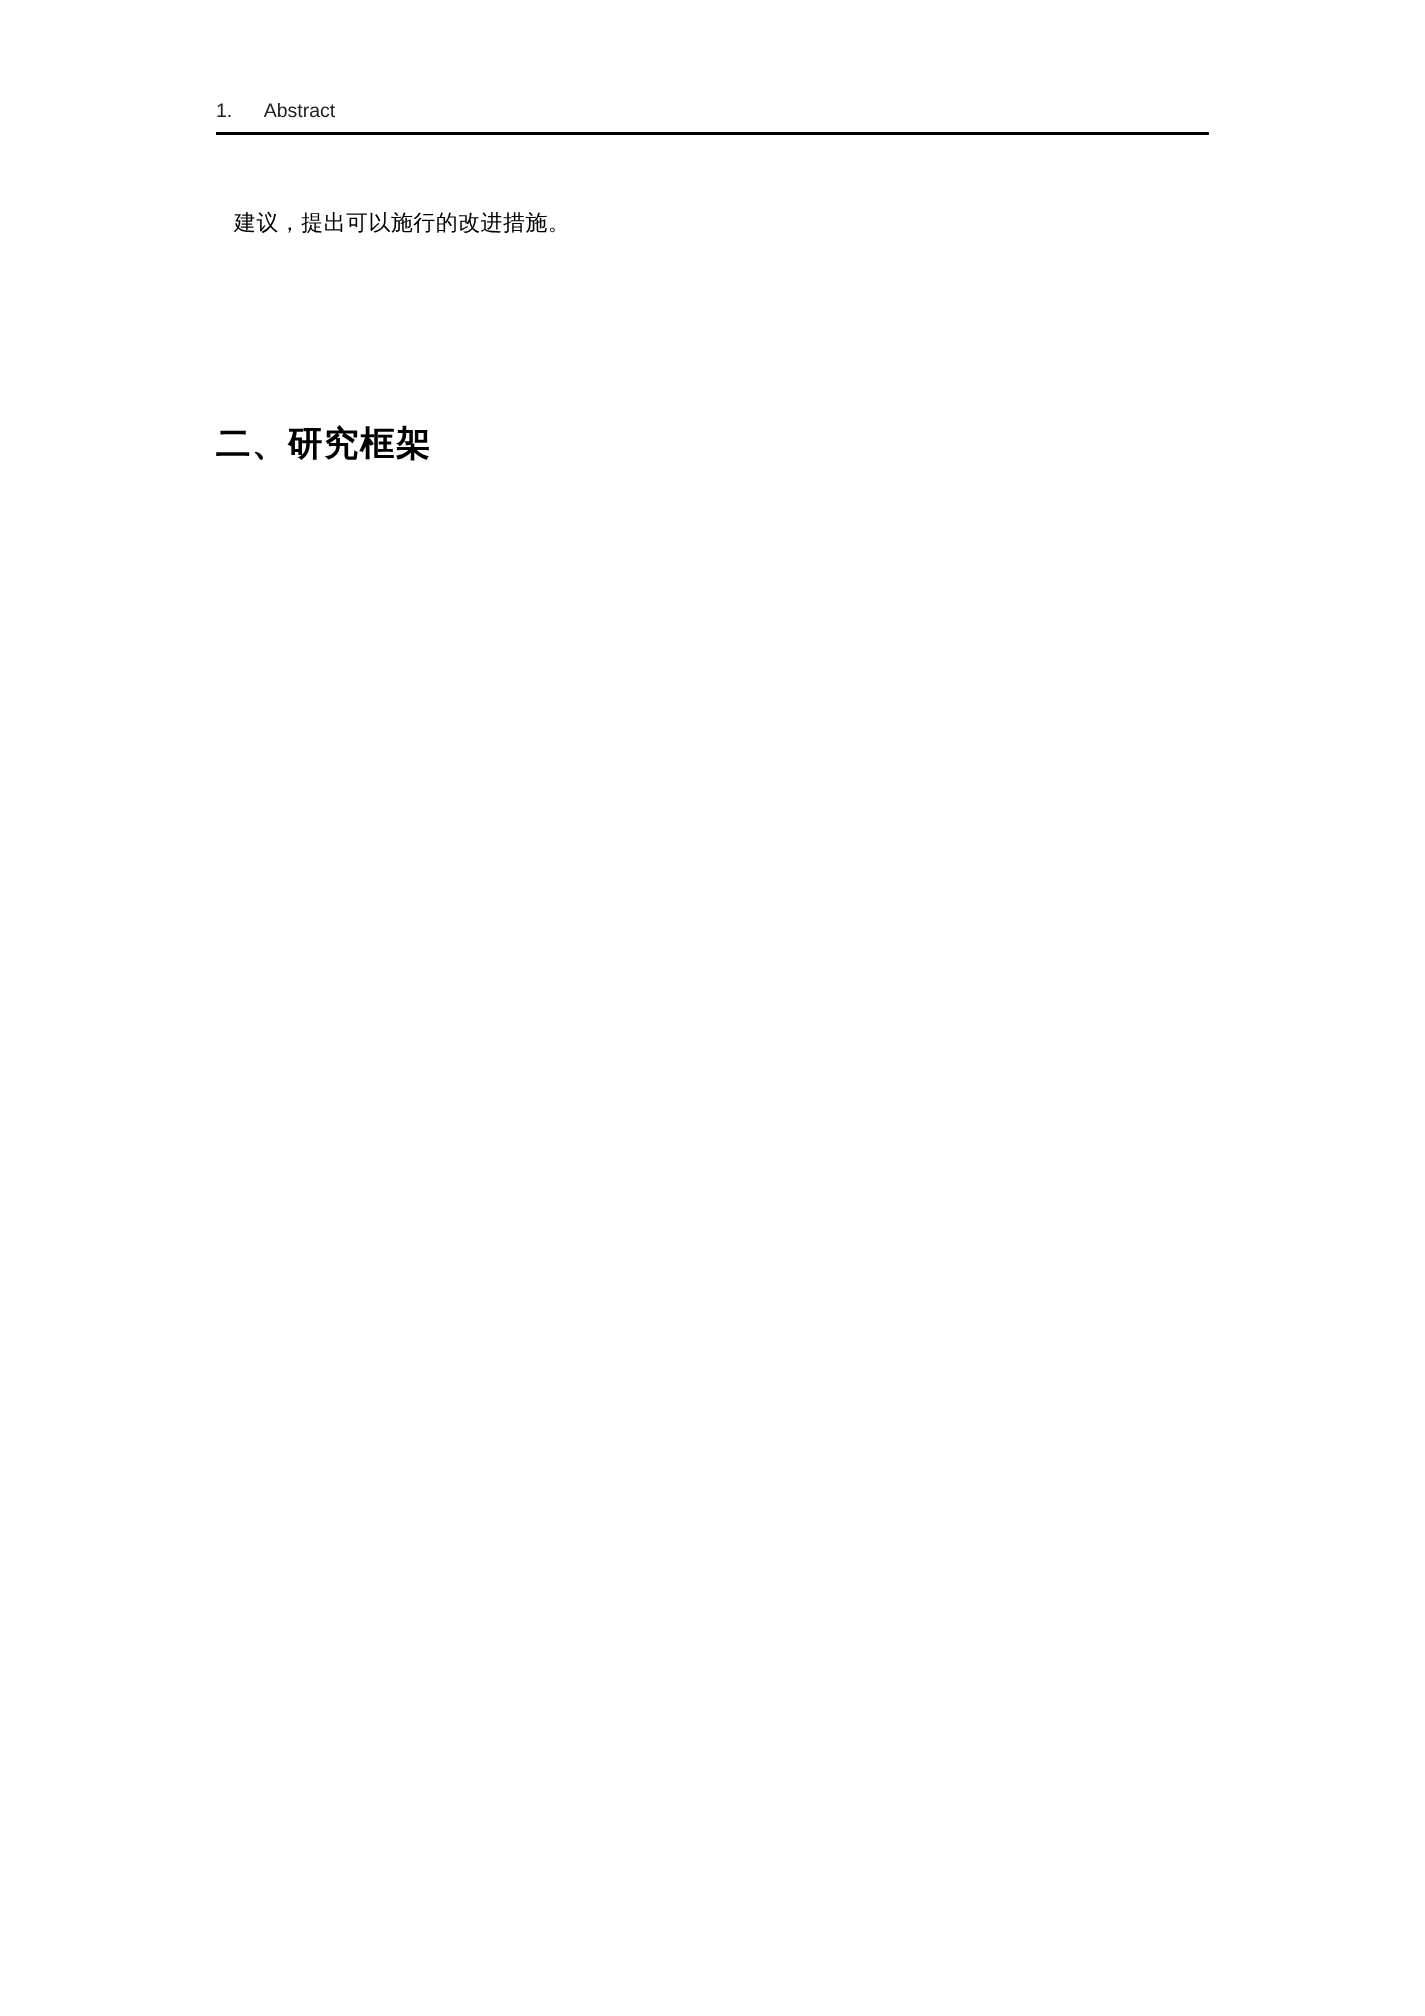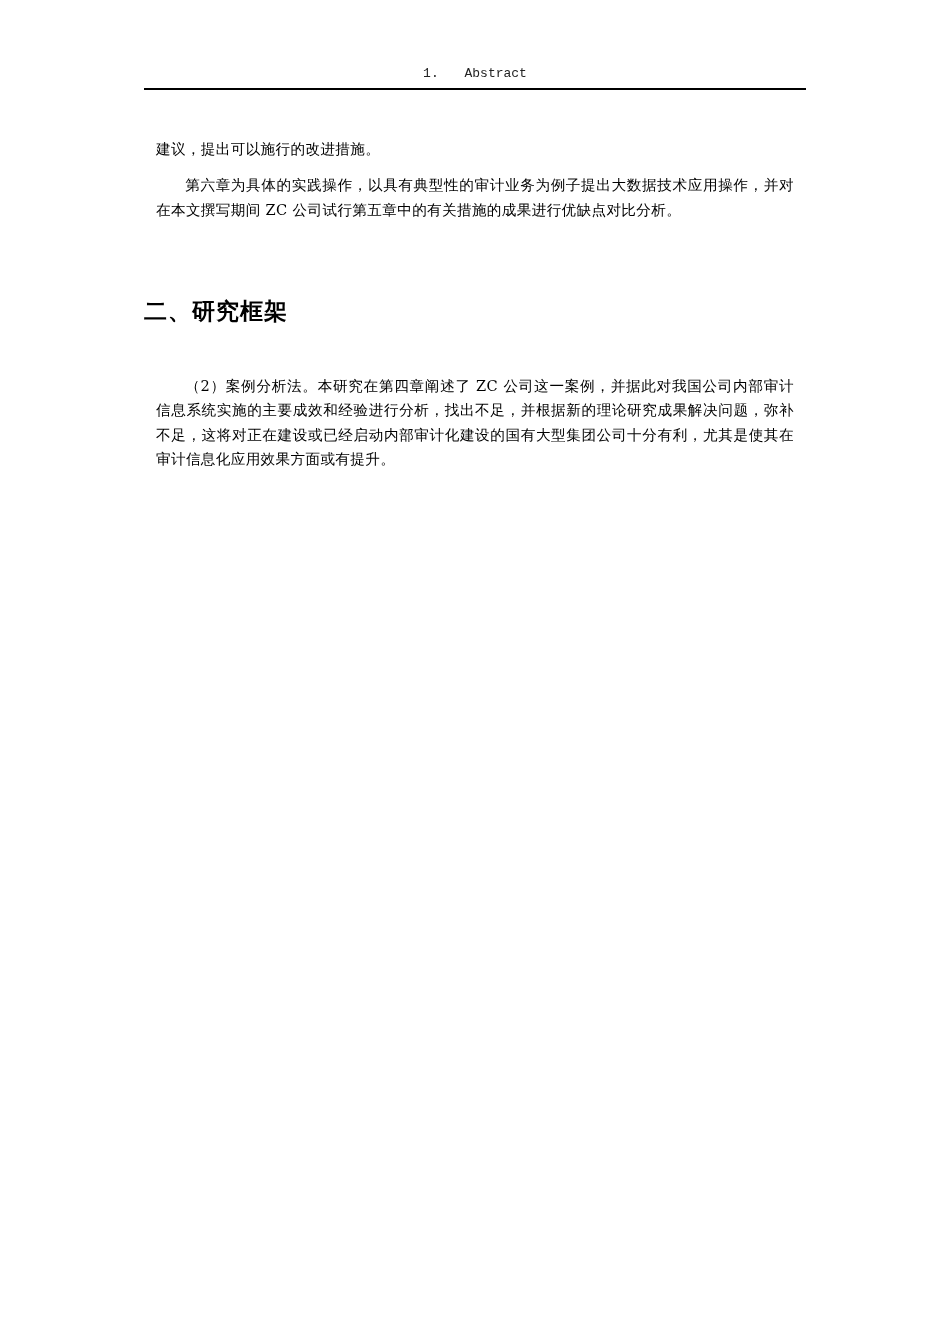--- a/index.html
+++ b/index.html
@@ -1,40 +1,38 @@
 <!DOCTYPE html>
 <html><head>
 <meta charset="utf-8">
 <style>
   html, body { margin: 0; padding: 0; background: #ffffff; }
   body { width: 950px; height: 1344px; position: relative; overflow: hidden;
          font-family: "DejaVu Serif", "Liberation Serif", serif; color: #000; }
-  .header { position: absolute; left: 144px; top: 66px; width: 662px; text-align: center;
-            font-family: Liberation Mono, monospace; font-size: 13px; color: #222; }
+  .header { position: absolute; left: 144px; top: 66px; width: 662px; text-align: left;
+            font-family: Liberation Sans, sans-serif; font-size: 13px; color: #222; }
   .header .num { margin-right: 18px; }
   .header-rule { position: absolute; left: 144px; top: 88px; width: 662px; height: 0;
                  border-top: 2px solid #000; }
   .body-text { position: absolute; left: 144px; width: 662px; font-size: 14.6px;
                line-height: 24.3px; letter-spacing: 0.35px; }
   .body-text p { margin: 12px; text-align: justify; }
   .indent { text-indent: 2em; }
-  .heading { position: absolute; left: 144px; top: 296px; font-size: 23px; font-weight: bold;
+  .heading { position: absolute; left: 144px; top: 280px; font-size: 23px; font-weight: bold;
              font-family: "DejaVu Sans", sans-serif; letter-spacing: 1px; }
 </style>
 </head>
 <body>
 
 <div class="header">
   <span class="num">1.</span>
   <span>Abstract</span>
 </div>
 <div class="header-rule"></div>
 
 <div class="body-text" style="top:125px;">
   <p>建议，提出可以施行的改进措施。</p>
-  <p class="indent">第六章为具体的实践操作，以具有典型性的审计业务为例子提出大数据技术应用操作，并对在本文撰写期间 ZC 公司试行第五章中的有关措施的成果进行优缺点对比分析。</p>
 </div>
 
 <div class="heading">二、研究框架</div>
 
 <div class="body-text" style="top:362px;">
-  <p class="indent">（2）案例分析法。本研究在第四章阐述了 ZC 公司这一案例，并据此对我国公司内部审计信息系统实施的主要成效和经验进行分析，找出不足，并根据新的理论研究成果解决问题，弥补不足，这将对正在建设或已经启动内部审计化建设的国有大型集团公司十分有利，尤其是使其在审计信息化应用效果方面或有提升。</p>
 </div>
 
 </body></html>

